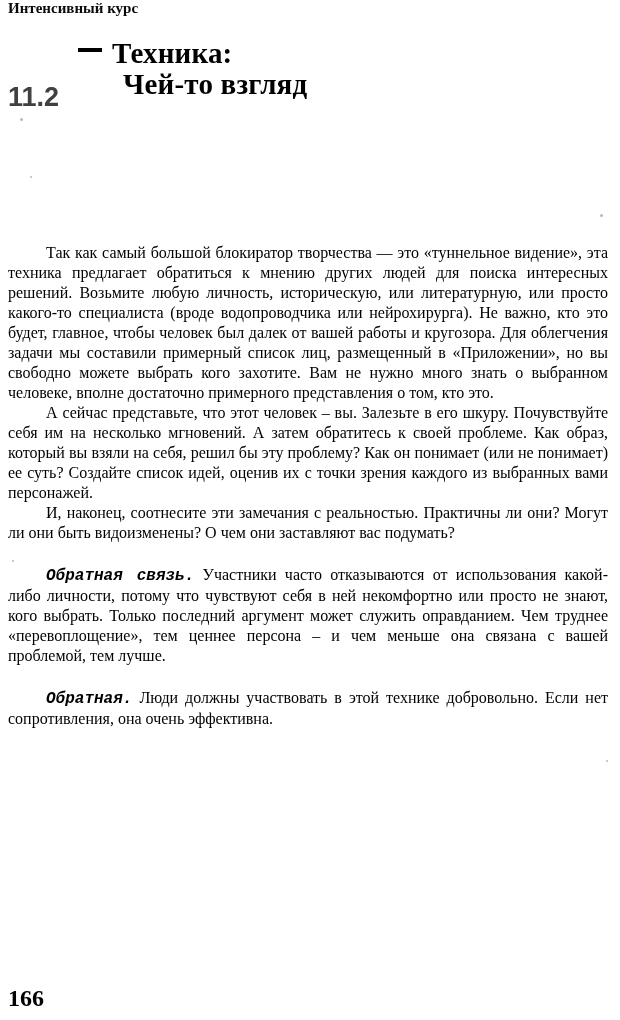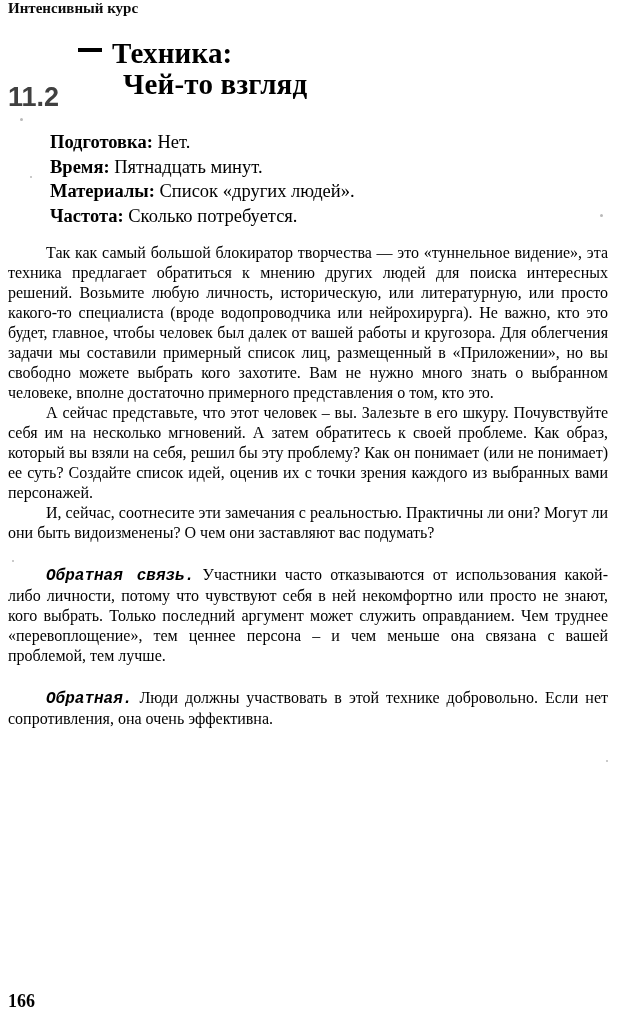--- a/index.html
+++ b/index.html
@@ -106,21 +106,21 @@
   }
   .lead {
     font-style: italic;
     font-weight: bold;
     font-family: Liberation Mono, monospace;
   }
   .folio {
     position: absolute;
     left: 8px;
     bottom: 8px;
-    font-size: 18px;
+    font-size: 24px;
     font-weight: bold;
     font-family: "Liberation Serif", serif;
   }
   .speck {
     position: absolute;
     background: #b9b9b9;
     border-radius: 50%;
   }
 </style>
 </head>
@@ -132,43 +132,25 @@
 
   <div class="chapter-head">
     <div class="chapter-number">11.2</div>
     <div class="chapter-rule"></div>
     <div class="chapter-title">
       <span>Техника:</span>
       <span class="line2">Чей-то взгляд</span>
     </div>
   </div>
 
-  <div class="meta">
-    <div>
-      <b>Подготовка:</b>
-      <span>Нет.</span>
-    </div>
-    <div>
-      <b>Время:</b>
-      <span>Пятнадцать минут.</span>
-    </div>
-    <div>
-      <b>Материалы:</b>
-      <span>Список «других людей».</span>
-    </div>
-    <div>
-      <b>Частота:</b>
-      <span>Сколько потребуется.</span>
-    </div>
-  </div>
 
   <div class="body-text">
     <p>Так как самый большой блокиратор творчества — это «туннельное видение», эта техника предлагает обратиться к мнению других людей для поиска интересных решений. Возьмите любую личность, историческую, или литературную, или просто какого-то специалиста (вроде водопроводчика или нейрохирурга). Не важно, кто это будет, главное, чтобы человек был далек от вашей работы и кругозора. Для облегчения задачи мы составили примерный список лиц, размещенный в «Приложении», но вы свободно можете выбрать кого захотите. Вам не нужно много знать о выбранном человеке, вполне достаточно примерного представления о том, кто это.</p>
     <p>А сейчас представьте, что этот человек – вы. Залезьте в его шкуру. Почувствуйте себя им на несколько мгновений. А затем обратитесь к своей проблеме. Как образ, который вы взяли на себя, решил бы эту проблему? Как он понимает (или не понимает) ее суть? Создайте список идей, оценив их с точки зрения каждого из выбранных вами персонажей.</p>
-    <p>И, сейчас, соотнесите эти замечания с реальностью. Практичны ли они? Могут ли они быть видоизменены? О чем они заставляют вас подумать?</p>
+    <p>И, наконец, соотнесите эти замечания с реальностью. Практичны ли они? Могут ли они быть видоизменены? О чем они заставляют вас подумать?</p>
     <p class="gap">
       <span class="lead">Обратная связь.</span><span> Участники часто отказываются от использования какой-либо личности, потому что чувствуют себя в ней некомфортно или просто не знают, кого выбрать. Только последний аргумент может служить оправданием. Чем труднее «перевоплощение», тем ценнее персона – и чем меньше она связана с вашей проблемой, тем лучше.</span>
     </p>
     <p class="gap">
       <span class="lead">Обратная.</span><span> Люди должны участвовать в этой технике добровольно. Если нет сопротивления, она очень эффективна.</span>
     </p>
   </div>
 
   <div class="folio">166</div>
 

